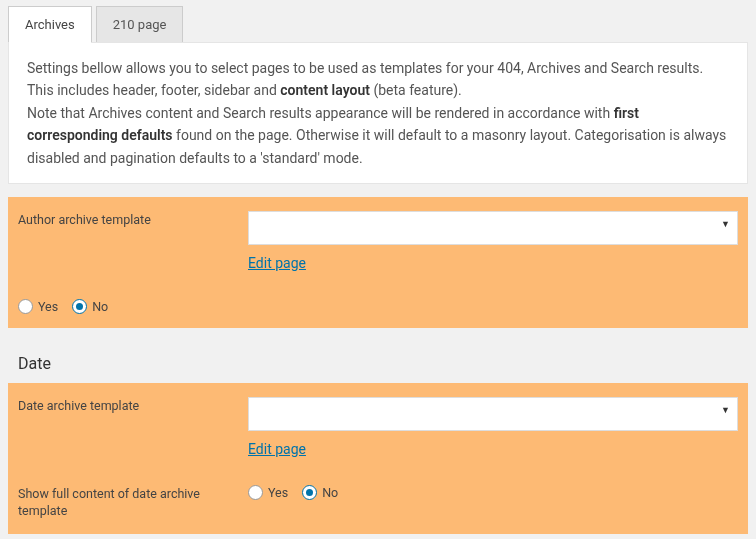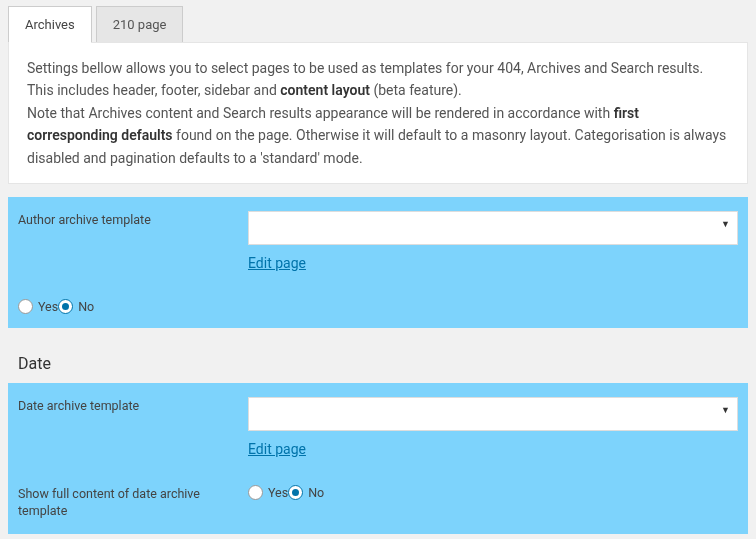--- a/index.html
+++ b/index.html
@@ -47,21 +47,21 @@
   .section {
     margin: 12px 8px 0 8px;
   }
   .section-header {
     padding: 14px 10px 10px 10px;
     font-size: 16px;
     color: #333;
     font-weight: 400;
   }
   .section-body {
-    background: #7dd3fc;
+    background: #fdba74;
   }
   .row {
     display: flex;
     padding: 14px 10px;
     font-size: 12.5px;
   }
   .row-label {
     width: 230px;
     color: #444;
     padding-right: 16px;
@@ -97,20 +97,21 @@
     display: inline-block;
     color: #0073aa;
     text-decoration: underline;
     margin-top: 10px;
     font-size: 14px;
     cursor: pointer;
   }
   .radio-group {
     display: flex;
     align-items: center;
+    gap: 14px;
   }
   .radio-opt {
     display: flex;
     align-items: center;
     gap: 5px;
     cursor: pointer;
   }
   .radio-dot {
     width: 15px;
     height: 15px;

